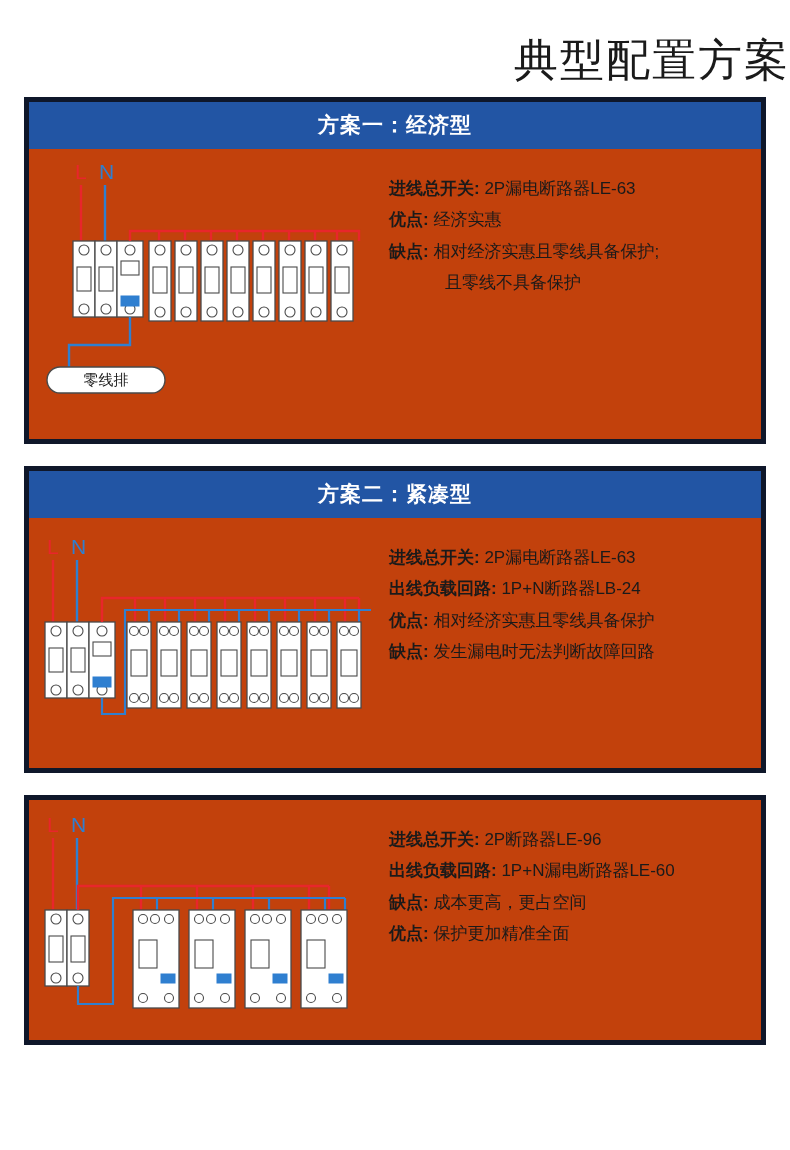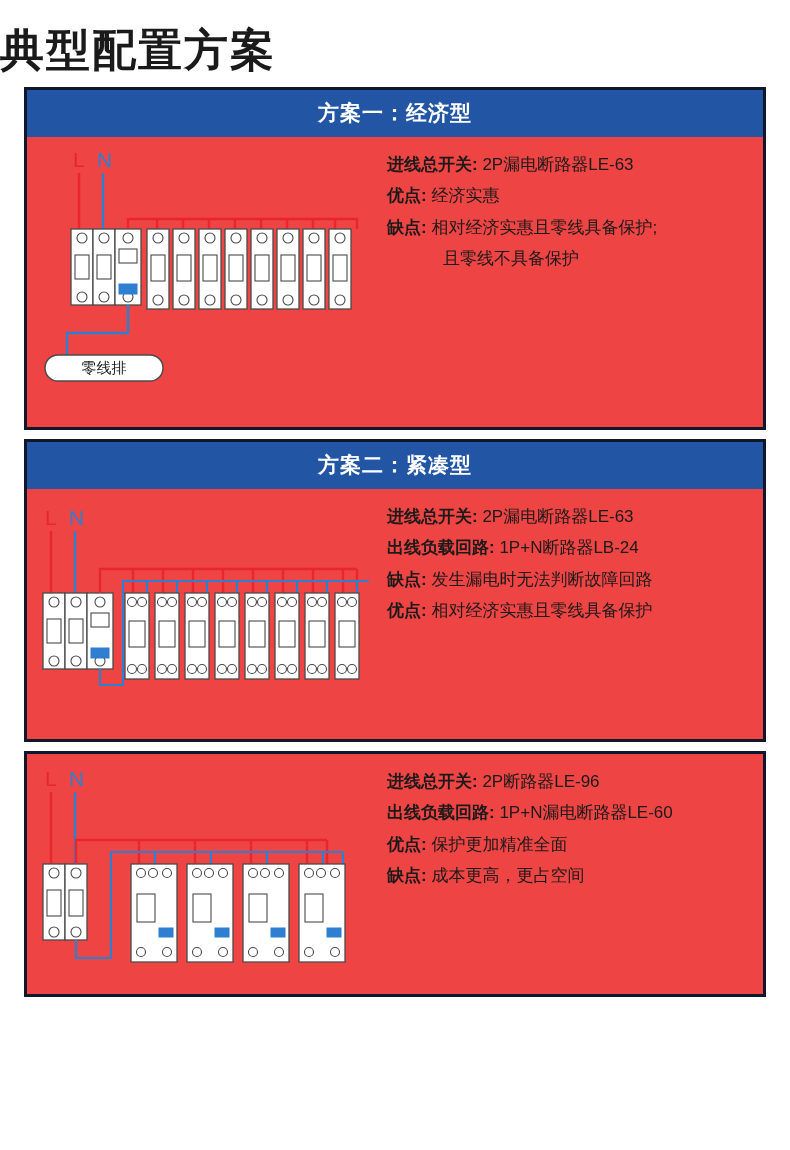--- a/index.html
+++ b/index.html
@@ -9,34 +9,34 @@
     background: #ffffff;
     font-family: "Liberation Sans", sans-serif;
   }
   #page {
     position: relative;
     width: 790px; height: 1150px;
     background: #ffffff;
     overflow: hidden;
   }
   .page-title {
-    text-align: left;
+    text-align: right;
     font-size: 44px;
-    font-weight: bold;
+    font-weight: normal;
     color: #1a1a1a;
     letter-spacing: 2px;
-    padding-top: 24px;
+    padding-top: 34px;
     padding-bottom: 10px;
     line-height: 1.2;
   }
   .card {
     position: relative;
-    margin: 0 24px 9px 24px;
-    border: 3px solid #0f172a;
-    background: #ef4444;
+    margin: 0 24px 22px 24px;
+    border: 5px solid #0f172a;
+    background: #c2410c;
   }
   .card-header {
     background: #2255a4;
     color: #ffffff;
     text-align: center;
     font-size: 21px;
     font-weight: bold;
     padding: 9px 0 10px 0;
     letter-spacing: 1px;
   }
@@ -45,21 +45,21 @@
     display: flex;
     flex-direction: row;
     align-items: flex-start;
   }
   .diagram-col {
     position: relative;
     flex: 0 0 auto;
   }
   .spec-col {
     flex: 1 1 auto;
-    padding-top: 12px;
+    padding-top: 24px;
   }
   .spec-line {
     font-size: 17px;
     color: #1a1a1a;
     line-height: 1.85;
     white-space: nowrap;
   }
   .spec-line b { font-weight: bold; }
   .spec-line .val { font-weight: normal; }
   .spec-cont { padding-left: 56px; }
@@ -269,26 +269,26 @@
       <div class="spec-col">
         <div class="spec-line">
           <b>进线总开关:</b>
           <span class="val">2P漏电断路器LE-63</span>
         </div>
         <div class="spec-line">
           <b>出线负载回路:</b>
           <span class="val">1P+N断路器LB-24</span>
         </div>
         <div class="spec-line">
+          <b>优点:</b>
+          <span class="val">相对经济实惠且零线具备保护</span>
+        </div>
+        <div class="spec-line">
           <b>缺点:</b>
           <span class="val">发生漏电时无法判断故障回路</span>
-        </div>
-        <div class="spec-line">
-          <b>优点:</b>
-          <span class="val">相对经济实惠且零线具备保护</span>
         </div>
       </div>
 
     </div>
   </div>
 
   <div class="card">
     <div class="card-body">
 
       <div class="diagram-col">
@@ -364,25 +364,25 @@
       <div class="spec-col">
         <div class="spec-line">
           <b>进线总开关:</b>
           <span class="val">2P断路器LE-96</span>
         </div>
         <div class="spec-line">
           <b>出线负载回路:</b>
           <span class="val">1P+N漏电断路器LE-60</span>
         </div>
         <div class="spec-line">
+          <b>缺点:</b>
+          <span class="val">成本更高，更占空间</span>
+        </div>
+        <div class="spec-line">
           <b>优点:</b>
           <span class="val">保护更加精准全面</span>
         </div>
-        <div class="spec-line">
-          <b>缺点:</b>
-          <span class="val">成本更高，更占空间</span>
-        </div>
       </div>
 
     </div>
   </div>
 
 </div>
 
 </body></html>

